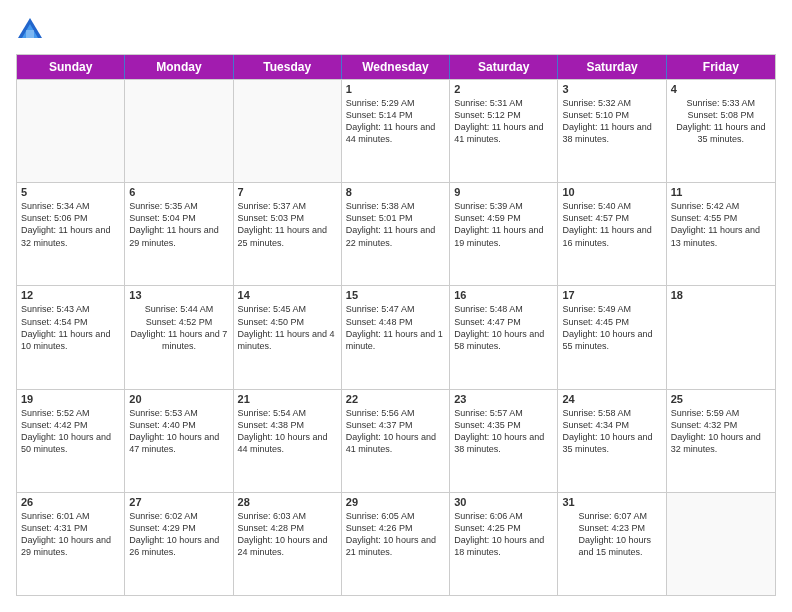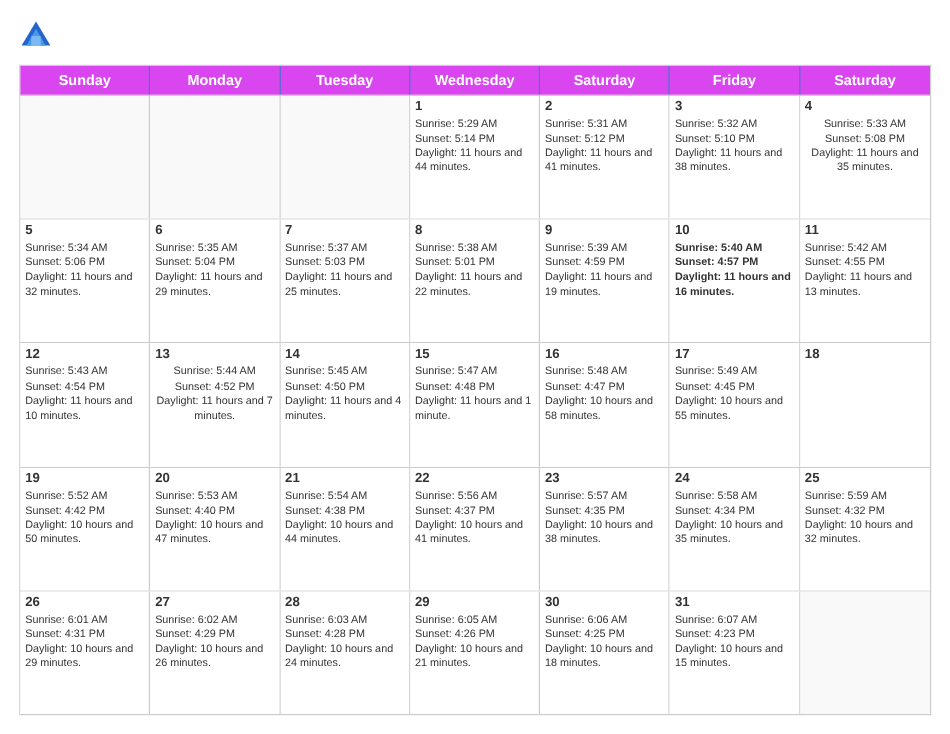--- a/index.html
+++ b/index.html
@@ -61,21 +61,21 @@
     }
     .calendar {
       flex: 1;
       display: flex;
       flex-direction: column;
       border: 1px solid #ccc;
     }
     .cal-header {
       display: grid;
       grid-template-columns: repeat(7, 1fr);
-      background: #d946ef;
+      background: #a21caf;
     }
     .cal-header-cell {
       color: #fff;
       font-size: 12px;
       font-weight: bold;
       text-align: center;
       padding: 5px 2px;
       border-right: 1px solid #4477cc;
     }
     .cal-header-cell:last-child { border-right: none; }
@@ -135,22 +135,22 @@
     </div>
   </div>
 
   <div class="calendar">
     <div class="cal-header">
     <div class="cal-header-cell">Sunday</div>
         <div class="cal-header-cell">Monday</div>
         <div class="cal-header-cell">Tuesday</div>
         <div class="cal-header-cell">Wednesday</div>
         <div class="cal-header-cell">Saturday</div>
+        <div class="cal-header-cell">Saturday</div>
         <div class="cal-header-cell">Friday</div>
-        <div class="cal-header-cell">Saturday</div>
       </div>
     <div class="cal-body">
     <div class="cal-row">
           <div class="cal-cell empty"></div>
           <div class="cal-cell empty"></div>
           <div class="cal-cell empty"></div>
           <div class="cal-cell">
             <span class="day-num">1</span>
             <div class="cell-text" style="white-space: pre-line;">Sunrise: 5:29 AM
 Sunset: 5:14 PM
@@ -201,21 +201,21 @@
 Daylight: 11 hours and 22 minutes.</div>
           </div>
           <div class="cal-cell">
             <span class="day-num">9</span>
             <div class="cell-text" style="white-space: pre-line;">Sunrise: 5:39 AM
 Sunset: 4:59 PM
 Daylight: 11 hours and 19 minutes.</div>
           </div>
           <div class="cal-cell">
             <span class="day-num">10</span>
-            <div class="cell-text" style="white-space: pre-line; font-weight: bold;">Sunrise: 5:40 AM
+            <div class="cell-text" style="white-space: pre-line;">Sunrise: 5:40 AM
 Sunset: 4:57 PM
 Daylight: 11 hours and 16 minutes.</div>
           </div>
           <div class="cal-cell">
             <span class="day-num">11</span>
             <div class="cell-text" style="white-space: pre-line;">Sunrise: 5:42 AM
 Sunset: 4:55 PM
 Daylight: 11 hours and 13 minutes.</div>
           </div>
         </div>
@@ -330,21 +330,21 @@
 Daylight: 10 hours and 21 minutes.</div>
           </div>
           <div class="cal-cell">
             <span class="day-num">30</span>
             <div class="cell-text" style="white-space: pre-line;">Sunrise: 6:06 AM
 Sunset: 4:25 PM
 Daylight: 10 hours and 18 minutes.</div>
           </div>
           <div class="cal-cell">
             <span class="day-num">31</span>
-            <div class="cell-text" style="white-space: pre-line;">Sunrise: 6:07 AM
+            <div class="cell-text" style="white-space: pre-line; margin-left: 16px;">Sunrise: 6:07 AM
 Sunset: 4:23 PM
 Daylight: 10 hours and 15 minutes.</div>
           </div>
           <div class="cal-cell empty"></div>
         </div>
       </div>
   </div>
 </div>
 
 </body></html>

